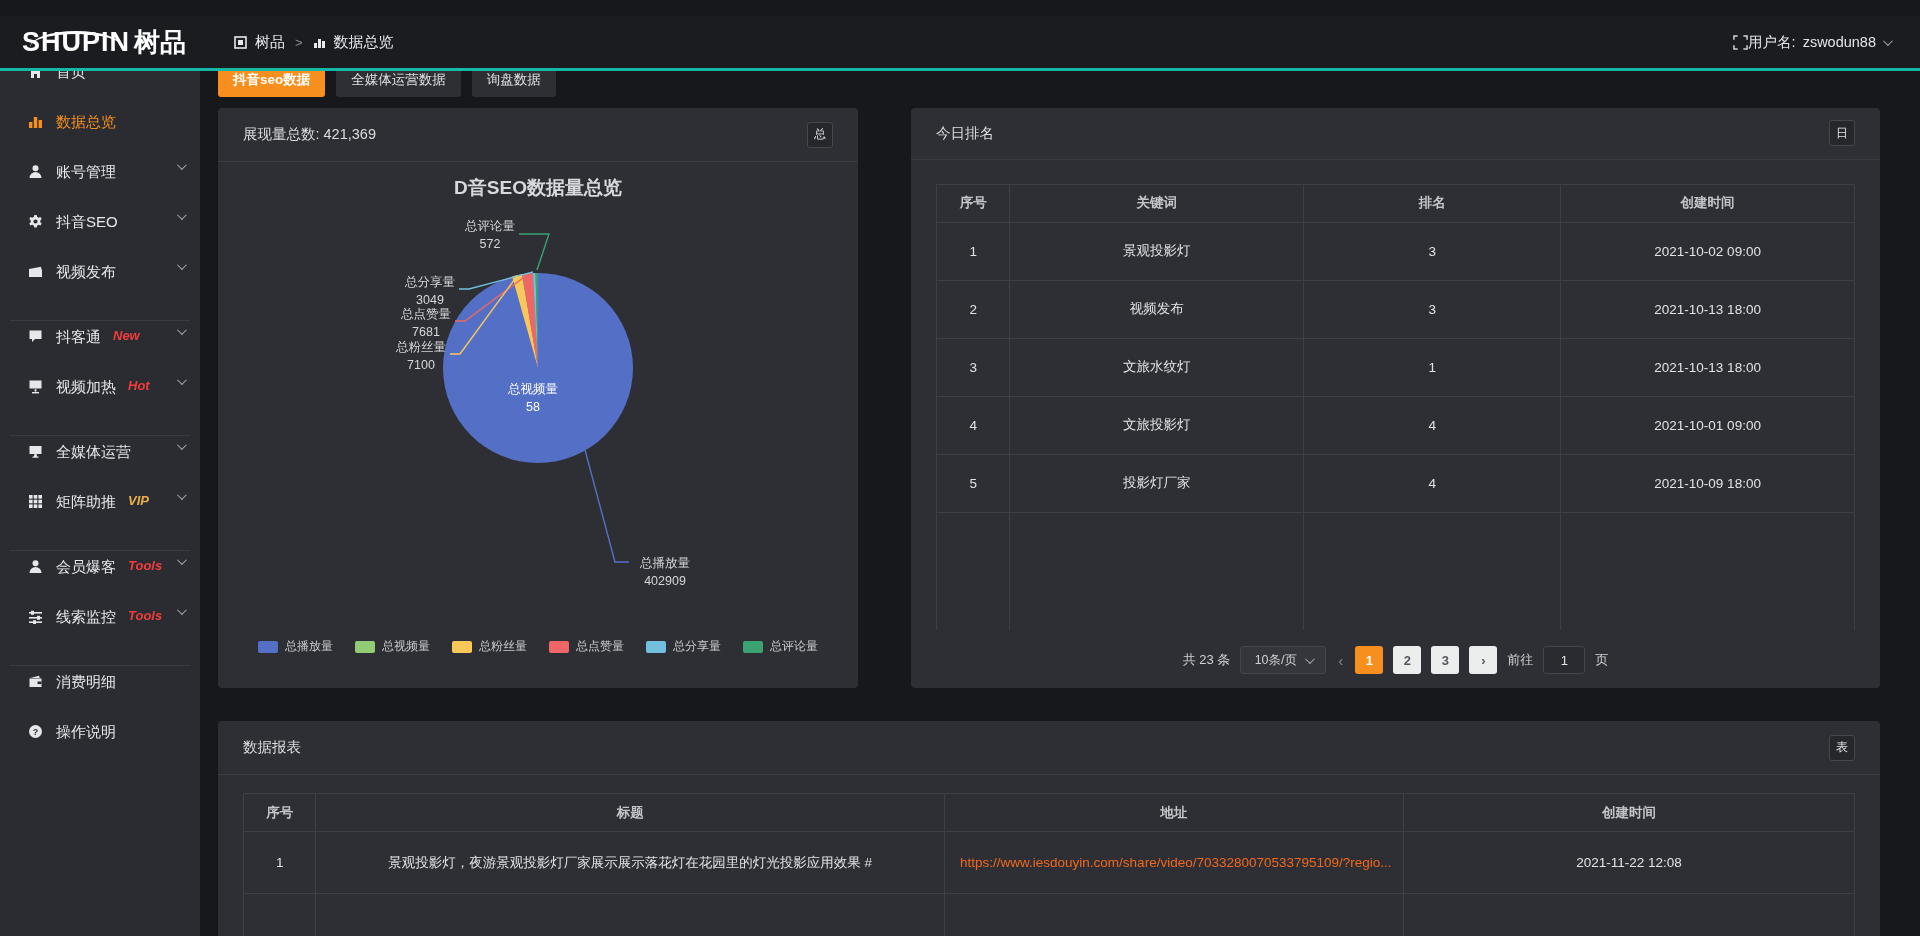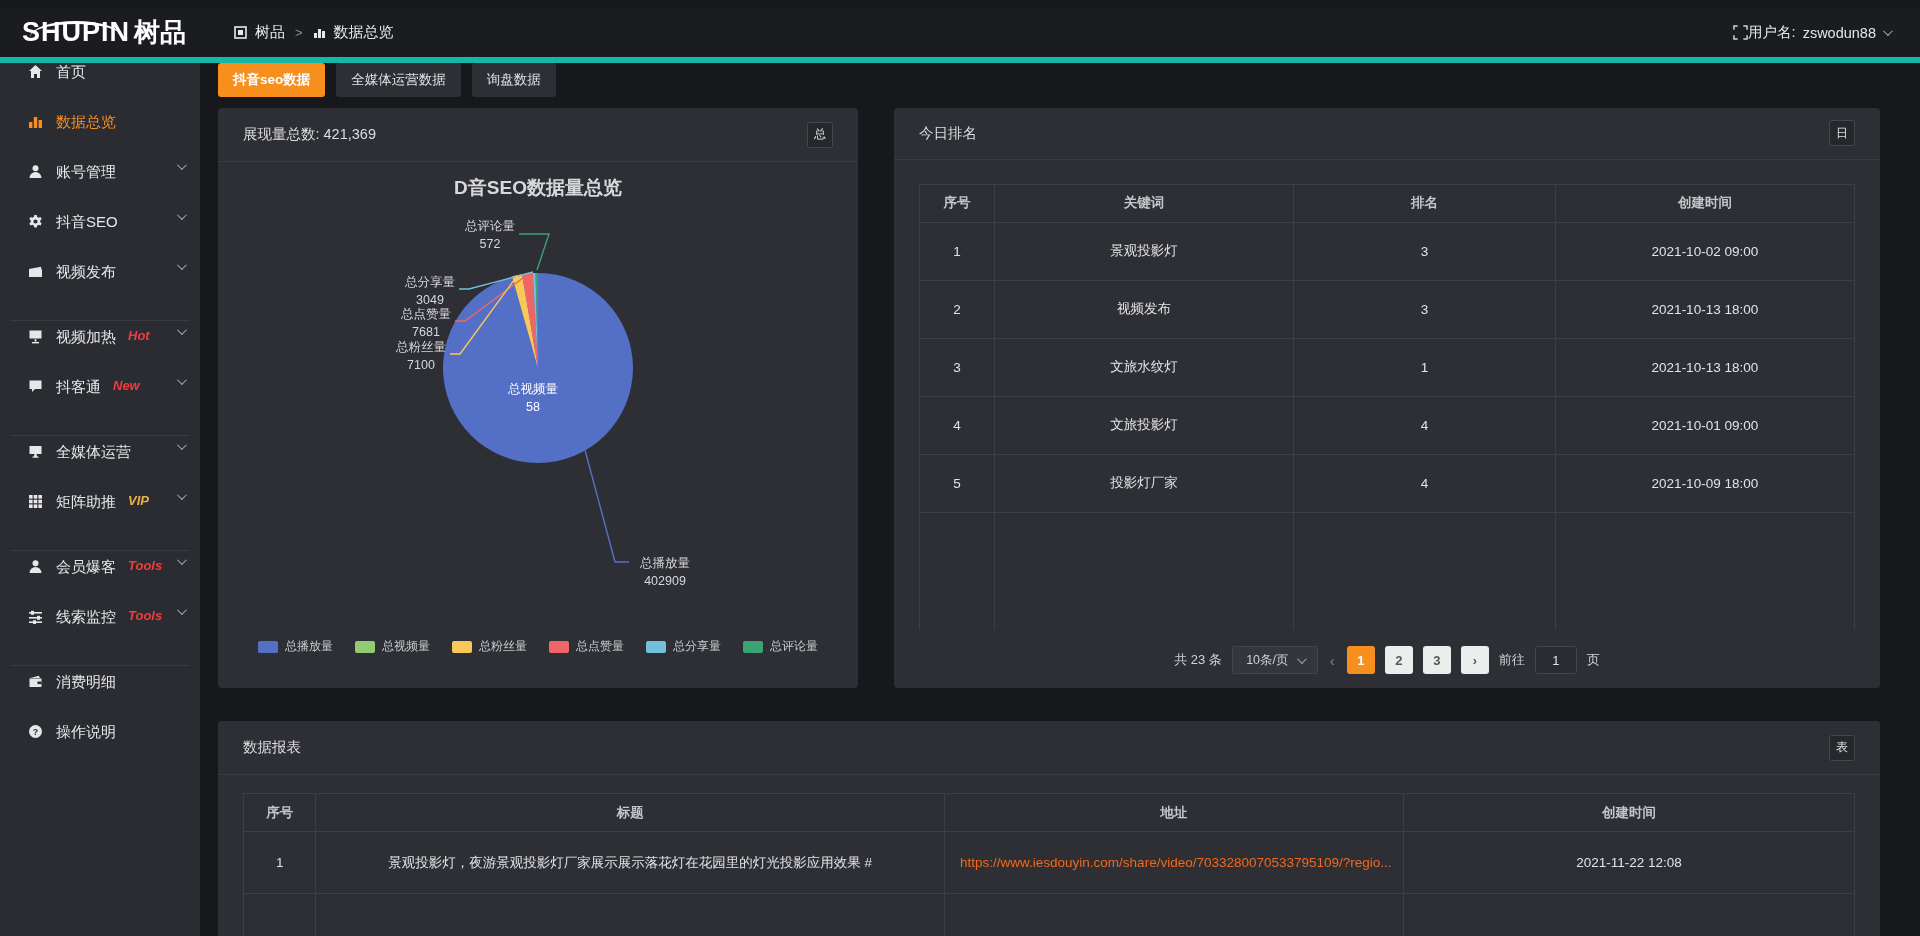--- a/index.html
+++ b/index.html
@@ -1,21 +1,21 @@
 <!DOCTYPE html>
 <html><head>
 <meta charset="utf-8">
 <style>
   * { margin:0; padding:0; box-sizing:border-box; }
   html,body { width:1920px; height:936px; overflow:hidden; background:#17181c;
     font-family:"Liberation Sans","DejaVu Sans",sans-serif; color:#e2e3e5; }
 
   
-  .topbar { position:absolute; top:8px; left:0; width:1920px; height:55px; background:#1b1c20;
-    border-bottom:6px solid #14b8a6; display:flex; align-items:center; z-index:5; }
+  .topbar { position:absolute; top:16px; left:0; width:1920px; height:55px; background:#1b1c20;
+    border-bottom:3px solid #14b8a6; display:flex; align-items:center; z-index:5; }
   .logo-wrap { width:200px; padding-left:22px; display:flex; align-items:baseline; position:relative; }
   .logo-arc { position:absolute; left:30px; top:6px; width:92px; height:16px;
     border-top:3px solid #fff; border-radius:50% 50% 0 0 / 100% 100% 0 0; }
   .logo-latin { font-size:27px; font-weight:bold; letter-spacing:1px; color:#fff; }
   .logo-cjk { font-size:26px; font-weight:bold; color:#fff; margin-left:4px; }
   .breadcrumb { display:flex; align-items:center; margin-left:34px; font-size:15px; color:#e8e9eb; gap:8px; }
   .breadcrumb .sep { color:#8a8c91; font-size:13px; margin:0 2px; }
   .bc-ico { display:inline-flex; }
   .topbar-right { margin-left:auto; display:flex; align-items:center; padding-right:30px; font-size:14.5px; color:#e4e5e7; }
   .chev { display:inline-block; width:7px; height:7px; border-right:1.5px solid #a7a9ad;
@@ -33,21 +33,21 @@
   .side-chev { margin-left:auto; }
   .side-divider { height:1px; background:#3a3b40; margin:7px 10px; }
 
   
   .main { position:absolute; top:55px; left:200px; right:0; bottom:0; padding:8px 40px 0 18px; }
   .tabs { display:flex; gap:11px; margin-bottom:11px; }
   .tab { height:34px; padding:0 15px; display:flex; align-items:center; font-size:13.5px;
     border-radius:3px; background:#2e2f34; color:#e0e1e3; cursor:pointer; }
   .tab.active { background:#f78f1e; color:#fff; font-weight:bold; }
 
-  .panels-row { display:flex; gap:36px; }
+  .panels-row { display:flex; gap:53px; }
   .panel { background:#2e2f34; border-radius:4px; }
   .panel-head { height:54px; display:flex; align-items:center; padding:0 25px;
     border-bottom:1px solid #3b3c41; font-size:14.5px; color:#dcdde0; }
   .panel-badge { margin-left:auto; width:26px; height:26px; border:1px solid #46474c; border-radius:3px;
     background:#26272b; color:#dfe0e2; font-size:12px; display:flex; align-items:center; justify-content:center; cursor:pointer; }
 
   .chart-panel { width:640px; height:580px; flex:none; }
   .chart-body { position:relative; height:525px; }
   .legend-row { display:flex; justify-content:center; align-items:center; gap:22px; margin-top:2px; }
   .legend-item { display:flex; align-items:center; gap:7px; font-size:12px; color:#c9cbce; cursor:pointer; }
@@ -168,37 +168,37 @@
           <path d="M1 5l12-2.2.5 2.7L14 5.4V13H1z"></path>
         </svg>
       </span>
     <span class="s-label">视频发布</span>
     <span class="chev side-chev"></span>
   </div>
   <div class="side-divider"></div>
   <div class="side-item">
     <span class="s-ico">
         <svg width="15" height="15" viewBox="0 0 15 15">
+          <path d="M1.5 1.5h12v8.5H7l-3 3v-3H1.5z"></path>
+        </svg>
+      </span>
+    <span class="s-label">抖客通</span>
+    <span class="side-badge" style="color:#f23c3c">New</span>
+    <span class="chev side-chev"></span>
+  </div>
+  <div class="side-item">
+    <span class="s-ico">
+        <svg width="15" height="15" viewBox="0 0 15 15">
           <rect x="1.5" y="1.5" width="12" height="8"></rect>
           <rect x="6.6" y="10.2" width="1.8" height="2.4"></rect>
           <rect x="4" y="13" width="7" height="1.4"></rect>
         </svg>
       </span>
     <span class="s-label">视频加热</span>
     <span class="side-badge" style="color:#f23c3c">Hot</span>
-    <span class="chev side-chev"></span>
-  </div>
-  <div class="side-item">
-    <span class="s-ico">
-        <svg width="15" height="15" viewBox="0 0 15 15">
-          <path d="M1.5 1.5h12v8.5H7l-3 3v-3H1.5z"></path>
-        </svg>
-      </span>
-    <span class="s-label">抖客通</span>
-    <span class="side-badge" style="color:#f23c3c">New</span>
     <span class="chev side-chev"></span>
   </div>
   <div class="side-divider"></div>
   <div class="side-item">
     <span class="s-ico">
         <svg width="15" height="15" viewBox="0 0 15 15">
           <path d="M1.5 2h12v8h-5l.6 2.5h1.4v1.2H4.5v-1.2h1.4L6.5 10h-5z"></path>
         </svg>
       </span>
     <span class="s-label">全媒体运营</span>

